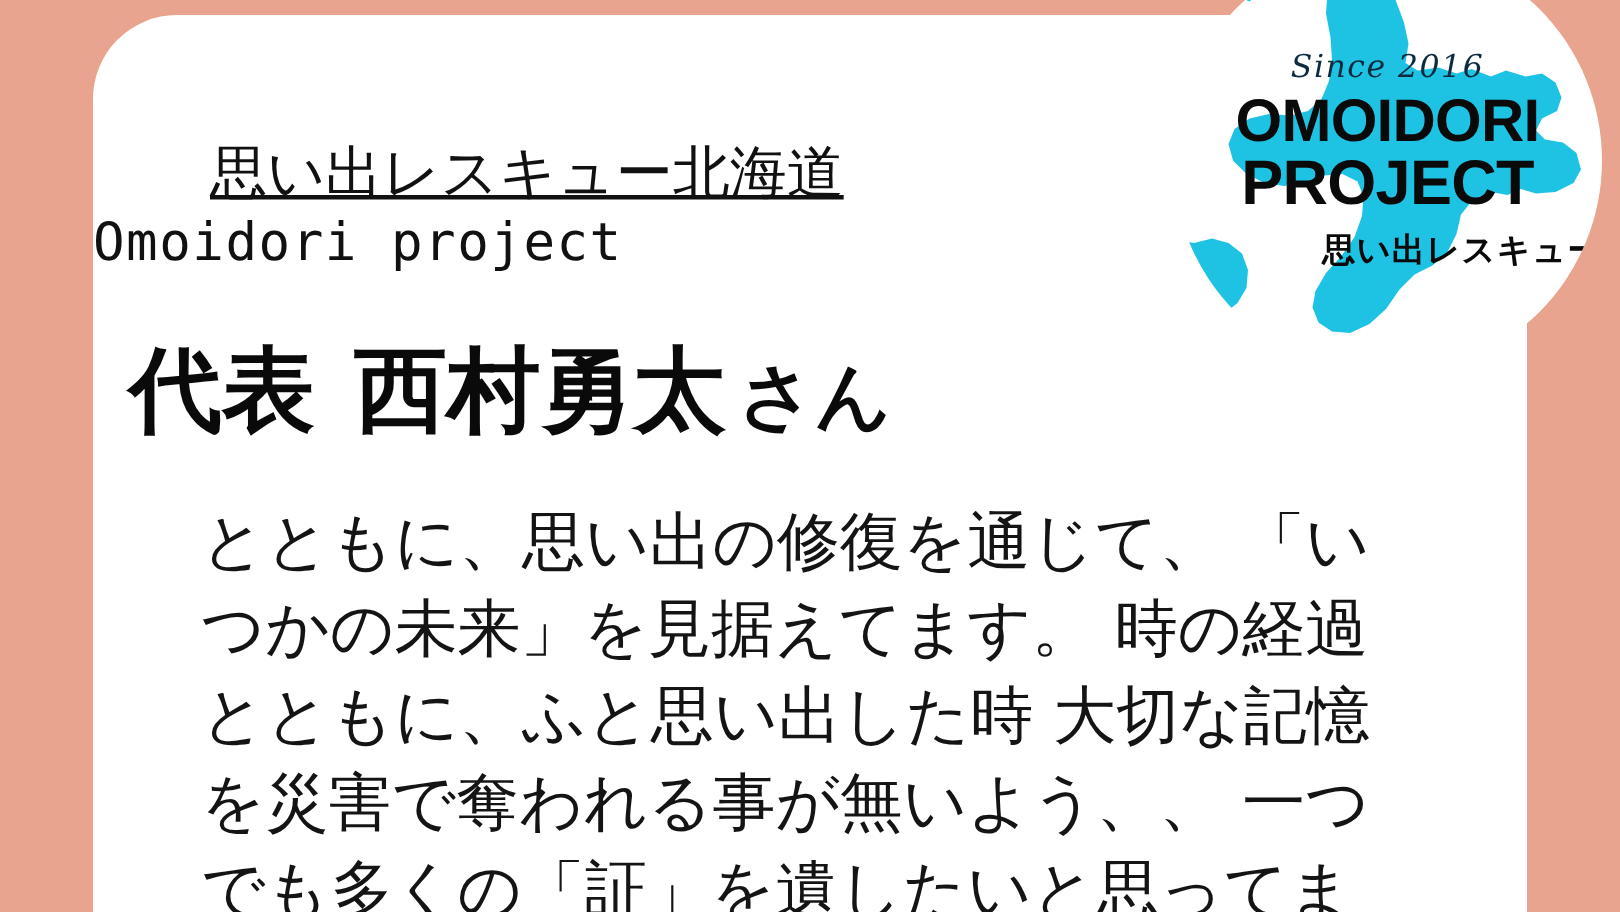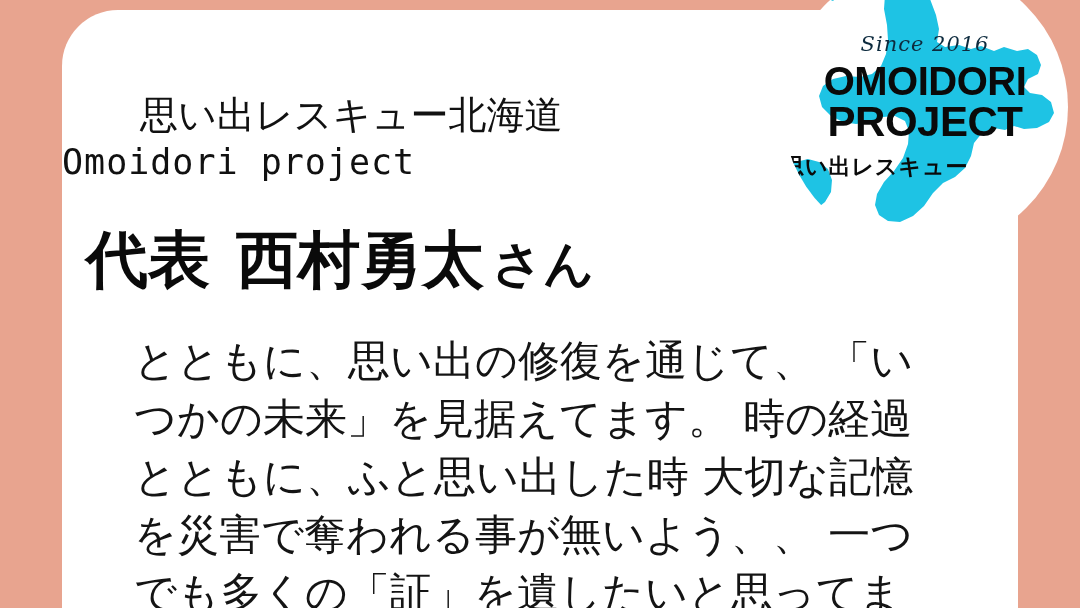--- a/index.html
+++ b/index.html
@@ -43,20 +43,21 @@
     text-align: left;
   }
   .title-line1 {
     font-family: "DejaVu Sans", "Liberation Sans", sans-serif;
     font-size: 38px;
     line-height: 46px;
     color: #111111;
     letter-spacing: 0px;
     padding-left: 78px;
     font-weight: 400;
+    text-decoration: underline;
   }
   .title-line2 {
     font-family: "DejaVu Sans Mono", "Liberation Mono", monospace;
     font-size: 35px;
     line-height: 48px;
     color: #111111;
     font-weight: 400;
     letter-spacing: 1px;
   }
 
@@ -165,21 +166,21 @@
     font-size: 42px;
     line-height: 44px;
     color: #0a0a0a;
     letter-spacing: -0.5px;
   }
   .logo-jp {
     position: absolute;
     top: 188px;
     left: 0;
     width: 286px;
-    text-align: left;
+    text-align: right;
     font-family: "DejaVu Sans", "Liberation Sans", sans-serif;
     font-weight: 700;
     font-size: 22px;
     color: #0a0a0a;
     letter-spacing: 1px;
   }
 </style>
 </head>
 <body>
 

